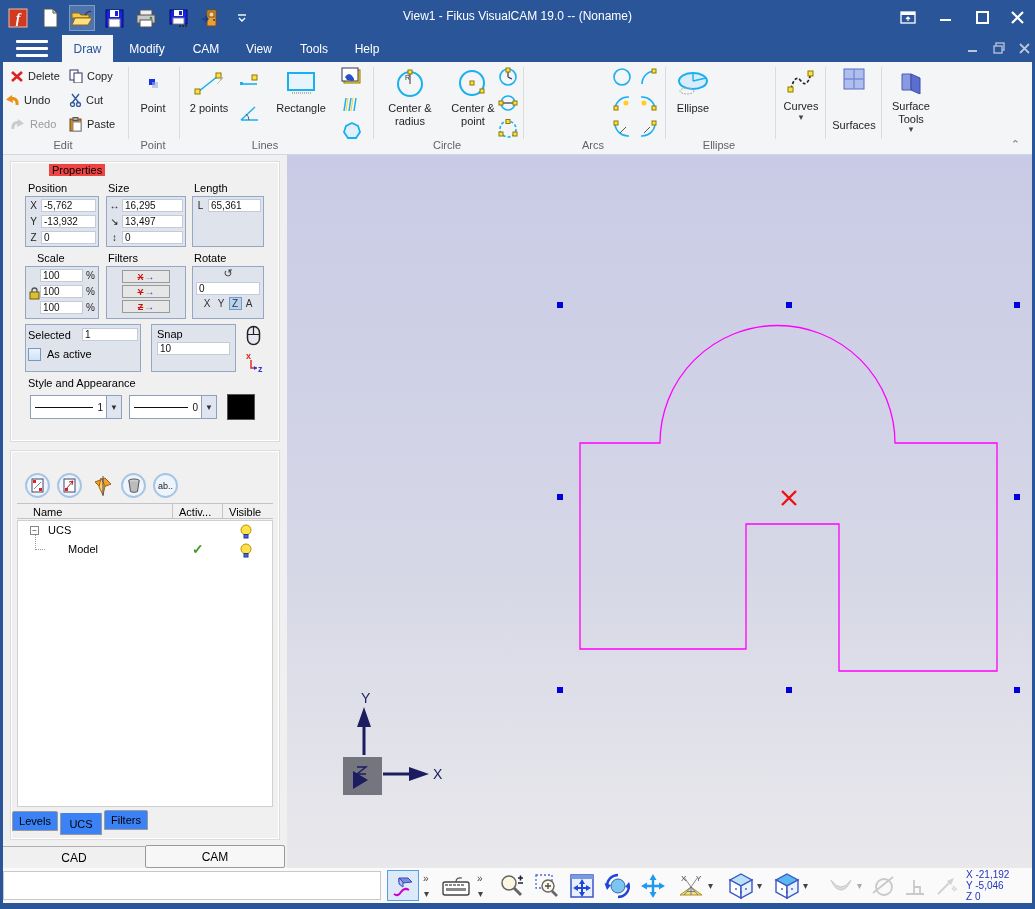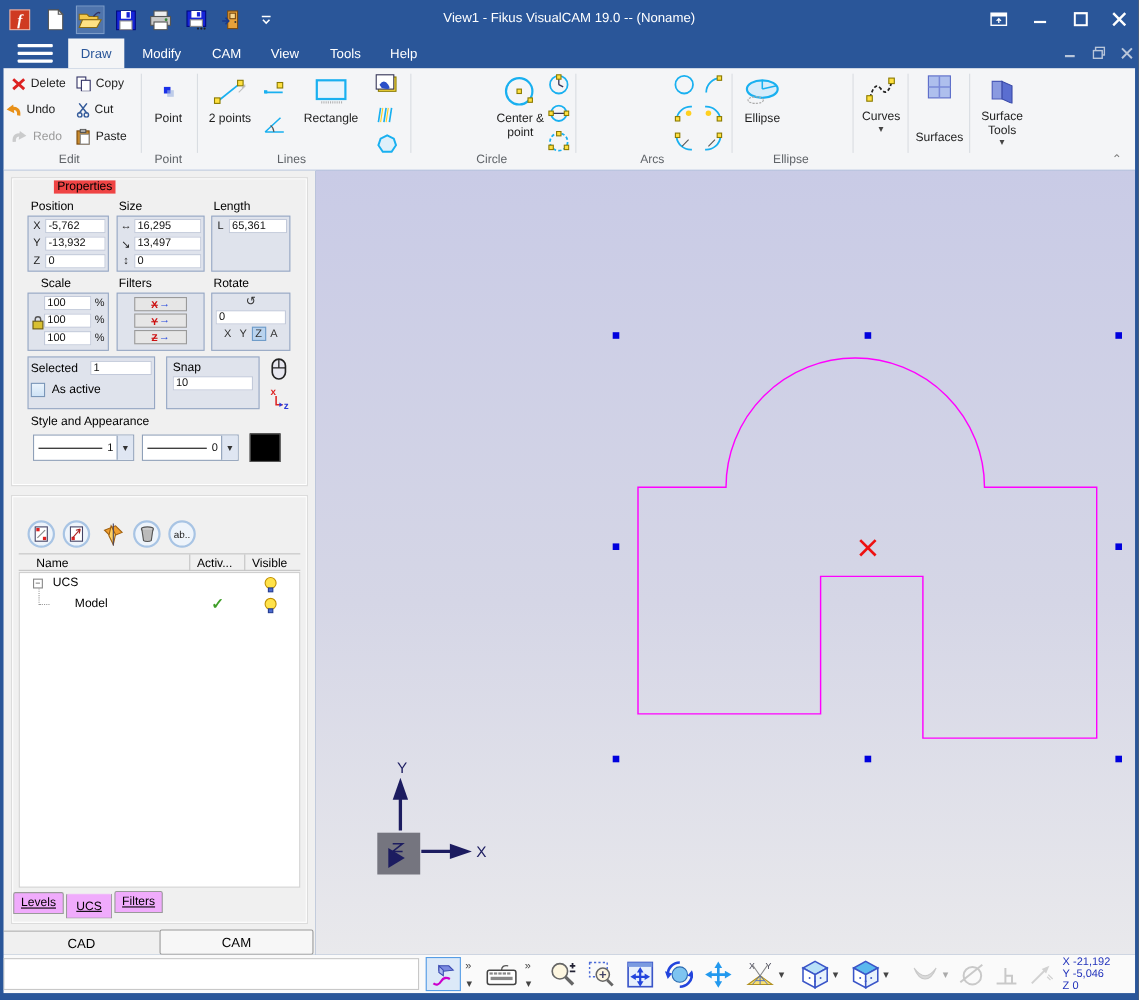--- a/index.html
+++ b/index.html
@@ -54,21 +54,21 @@
   .sym-btn { width:48px; height:13px; background:#e6e6e6; border:1px solid #9a9a9a; display:flex; align-items:center; justify-content:center; gap:1px; margin:2px auto; cursor:pointer; }
   .sym-letter { font-size:9px; font-weight:bold; color:#cc1111; text-decoration:line-through; }
   .sym-arrow { font-size:10px; font-weight:bold; color:#2244dd; line-height:1; }
   .axbtn { width:13px; height:13px; font-size:10px; color:#333; display:flex; align-items:center; justify-content:center; cursor:pointer; }
   .axbtn.active { background:#b9d3ee; border:1px solid #6f9cc9; }
   .checkbox { width:13px; height:13px; border:1px solid #7a96b8; background:linear-gradient(#eaf3fc,#cfe3f6); }
 
   
   .treebar-icon { position:absolute; width:25px; height:25px; border-radius:50%; border:2px solid #a8c4e4; background:#eef4fb; display:flex; align-items:center; justify-content:center; cursor:pointer; }
   .tree-header { position:absolute; font-size:11px; color:#000; }
-  .tab { position:absolute; border:1px solid #9a9a9a; background:#f0abfc; font-size:11px; color:#000; display:flex; align-items:center; justify-content:center; cursor:pointer; border-radius:2px 2px 0 0;text-decoration:underline; }
+  .tab { position:absolute; border:1px solid #9a9a9a; background:#3b82f6; font-size:11px; color:#000; display:flex; align-items:center; justify-content:center; cursor:pointer; border-radius:2px 2px 0 0; }
 
   
   .canvas { position:absolute; left:287px; top:155px; width:745px; height:713px;
             background:linear-gradient(#c9cbe6 0%, #d5d6e6 55%, #e9e9ec 100%); }
 
   
   .bottombar { position:absolute; left:3px; top:868px; width:1029px; height:35px; background:#fafafa; }
   .prompt { position:absolute; left:0; top:3px; width:378px; height:29px; background:#fff; border:1px solid #c8c8c8; }
   .sbtn { position:absolute; top:2px; width:32px; height:31px; display:flex; align-items:center; justify-content:center; cursor:pointer; }
   .sbtn.selected { background:#dce9f8; border:1px solid #569de5; }
@@ -311,20 +311,31 @@
     </div>
     <div class="smicon" style="left:338px; top:58px;">
       <svg width="20" height="20">
           <polygon points="10,2 16,5 18,11 14,17 6,17 2,11 4,5" fill="#dff0fa" stroke="#19b0f0" stroke-width="1.8"></polygon>
         </svg>
     </div>
     <div class="grp-label" style="left:232px; width:60px;">Lines</div>
 
     <div class="rib-sep" style="left:370px;"></div>
 
+    <div class="rbtn" style="left:374px; top:4px; width:66px; height:70px;">
+      <div style="height:34px; display:flex; align-items:center;">
+        <svg width="32" height="32">
+            <circle cx="16" cy="17" r="12" fill="none" stroke="#19b0f0" stroke-width="2"></circle>
+            <rect x="14" y="3" width="4" height="4" fill="#ffe040" stroke="#8a7a00"></rect>
+            <path d="M16 7 v10" stroke="#335" stroke-width="1"></path>
+            <text x="11" y="13" font-size="7" fill="#333">R</text>
+          </svg>
+      </div>
+      <div class="lbl" style="width:60px;">Center &amp; radius</div>
+    </div>
     <div class="rbtn" style="left:442px; top:4px; width:56px; height:70px;">
       <div style="height:34px; display:flex; align-items:center;">
         <svg width="32" height="32">
             <circle cx="15" cy="16" r="12" fill="none" stroke="#19b0f0" stroke-width="2"></circle>
             <rect x="13" y="14" width="4" height="4" fill="#ffe040" stroke="#8a7a00"></rect>
             <rect x="23" y="22" width="4" height="4" fill="#ffe040" stroke="#8a7a00"></rect>
           </svg>
       </div>
       <div class="lbl" style="width:50px;">Center &amp; point</div>
     </div>

